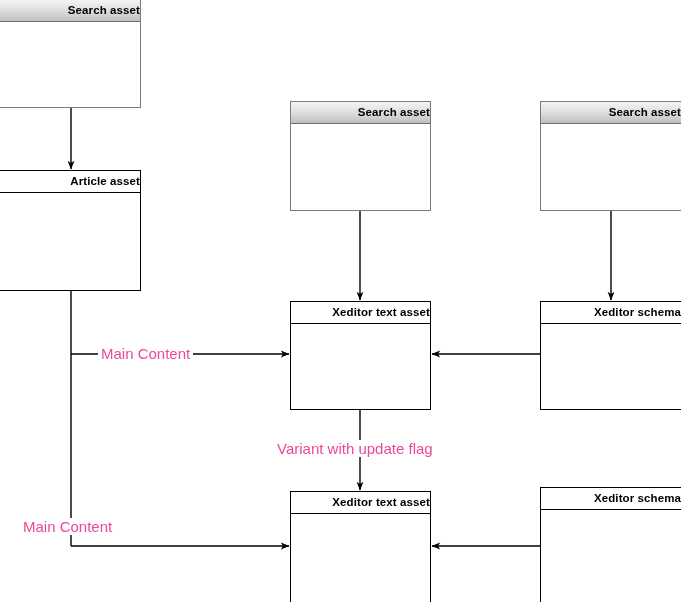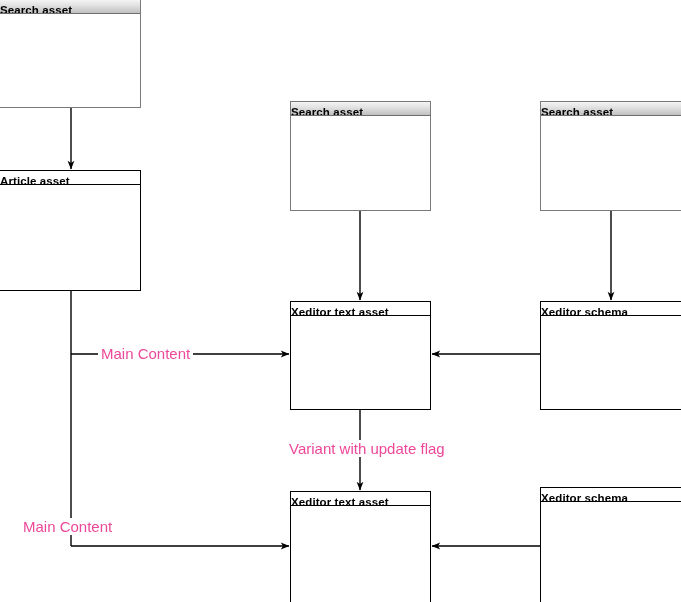--- a/index.html
+++ b/index.html
@@ -23,24 +23,24 @@
     position: absolute;
     box-sizing: border-box;
     border: 1px solid #000000;
     background: #ffffff;
     display: flex;
     flex-direction: column;
     z-index: 3;
   }
   .node > .node-header {
     box-sizing: border-box;
-    height: 14px;
+    height: 22px;
     line-height: 20px;
     border-bottom: 1px solid #000000;
-    text-align: left;
+    text-align: right;
     font-size: 11.5px;
     font-weight: bold;
     color: #000000;
     letter-spacing: 0.1px;
     white-space: nowrap;
     overflow: hidden;
   }
   .node > .node-body {
     flex: 1 1 auto;
     background: #ffffff;
@@ -119,21 +119,21 @@
       <path d="M 71 546 L 289 546" stroke="#000000" stroke-width="1.4" fill="none" marker-end="url(#arrow-end)"></path>
     </g>
 
     <g>
       <path d="M 540 546 L 432 546" stroke="#000000" stroke-width="1.4" fill="none" marker-end="url(#arrow-end)"></path>
     </g>
   </svg>
 
   <div class="edge-label" style="left:98px; top:345px;">Main Content</div>
 
-  <div class="edge-label" style="left:286px; top:440px;">Variant with update flag</div>
+  <div class="edge-label" style="left:274px; top:440px;">Variant with update flag</div>
 
   <div class="edge-label" style="left:20px; top:518px;">Main Content</div>
 
   <div class="node shaded" style="left:-1px; top:-1px; width:142px; height:109px;">
     <div class="node-header">Search asset</div>
     <div class="node-body"></div>
   </div>
 
   <div class="node plain" style="left:-1px; top:170px; width:142px; height:121px;">
     <div class="node-header">Article asset</div>

